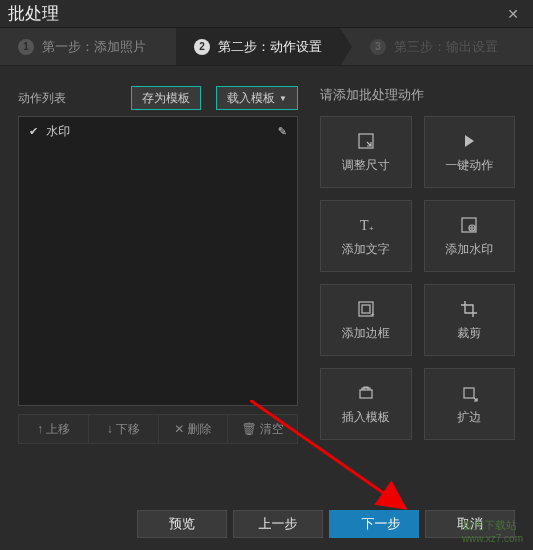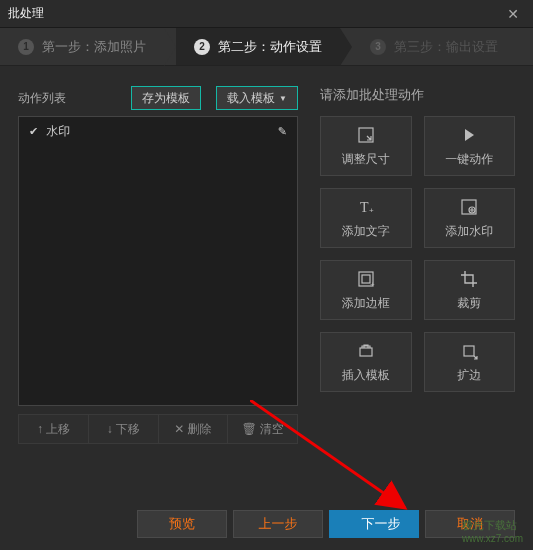--- a/index.html
+++ b/index.html
@@ -1,18 +1,18 @@
 <!DOCTYPE html>
 <html><head>
 <meta charset="utf-8">
 <style>
 * { margin: 0; padding: 0; box-sizing: border-box; }
 body { width: 533px; height: 550px; background: #2b2b2b; font-family: "Microsoft YaHei", sans-serif; font-size: 12px; color: #ccc; position: relative; }
 .titlebar { height: 28px; background: #2b2b2b; display: flex; align-items: center; padding: 0 8px; border-bottom: 1px solid #1a1a1a; }
-.titlebar-title { font-size: 12px; color: #eee; flex: 1; }
+.titlebar-title { font-size: 17px; color: #eee; flex: 1; }
 .close-btn { width: 24px; height: 20px; display: flex; align-items: center; justify-content: center; cursor: pointer; color: #aaa; font-size: 14px; }
 .stepper { height: 38px; display: flex; align-items: center; background: #333; border-bottom: 1px solid #222; }
 .step { display: flex; align-items: center; padding: 0 18px; height: 100%; color: #888; font-size: 13px; white-space: nowrap; }
 .step.active { background: #262626; color: #eee; }
 .step-num { width: 16px; height: 16px; border-radius: 50%; background: #555; color: #2b2b2b; display: inline-flex; align-items: center; justify-content: center; font-size: 10px; font-weight: bold; margin-right: 8px; }
 .step.active .step-num { background: #ddd; }
 .step.disabled .step-num { background: #444; color: #666; }
 .step.disabled { color: #555; }
 .step-sep { width: 0; height: 0; border-top: 19px solid transparent; border-bottom: 19px solid transparent; border-left: 12px solid #333; }
 .step-sep.active-left { border-left-color: #262626; }
@@ -25,25 +25,25 @@
 .action-item { display: flex; align-items: center; padding: 6px 10px; color: #ccc; gap: 8px; }
 .check-icon { font-size: 11px; }
 .action-item-label { flex: 1; }
 .edit-icon { font-size: 11px; cursor: pointer; }
 .list-controls { display: flex; margin-top: 8px; border: 1px solid #3a3a3a; }
 .ctrl-btn { flex: 1; height: 28px; background: #2e2e2e; border: none; border-right: 1px solid #3a3a3a; color: #888; cursor: pointer; font-size: 12px; display: flex; align-items: center; justify-content: center; gap: 3px; }
 .ctrl-btn:last-child { border-right: none; }
 .right-panel { flex: 1; }
 .right-title { color: #aaa; margin-bottom: 12px; font-size: 13px; }
 .action-grid { display: grid; grid-template-columns: 1fr 1fr; gap: 12px; }
-.action-card { height: 60px; background: #323232; border: 1px solid #444; display: flex; flex-direction: column; align-items: center; justify-content: center; gap: 6px; cursor: pointer; color: #bbb; }
+.action-card { height: 72px; background: #323232; border: 1px solid #444; display: flex; flex-direction: column; align-items: center; justify-content: center; gap: 6px; cursor: pointer; color: #bbb; }
 .card-icon { width: 20px; height: 20px; display: flex; align-items: center; justify-content: center; }
 .card-label { font-size: 12px; }
 .footer { position: absolute; bottom: 12px; right: 18px; display: flex; gap: 0; }
-.footer-btn { width: 90px; height: 28px; background: #3a3a3a; border: 1px solid #4a4a4a; color: #f97316; cursor: pointer; font-size: 13px; margin-left: 6px; }
+.footer-btn { width: 90px; height: 28px; background: #3a3a3a; border: 1px solid #4a4a4a; color: #e5e5e5; cursor: pointer; font-size: 13px; margin-left: 6px; }
 .footer-btn.primary { background: #1a7fb8; border-color: #1a7fb8; color: #fff; padding-left: 14px; }
 .arrow { position: absolute; left: 250px; top: 400px; pointer-events: none; }
 .watermark { position: absolute; bottom: 6px; right: 10px; color: #4a7a3a; font-size: 11px; pointer-events: none; opacity: 0.85; }
 .watermark-sub { font-size: 10px; color: #4a7a3a; text-align: right; }
 .chev { font-size: 8px; }
 svg { display: block; }
 </style>
 </head>
 <body>
 

